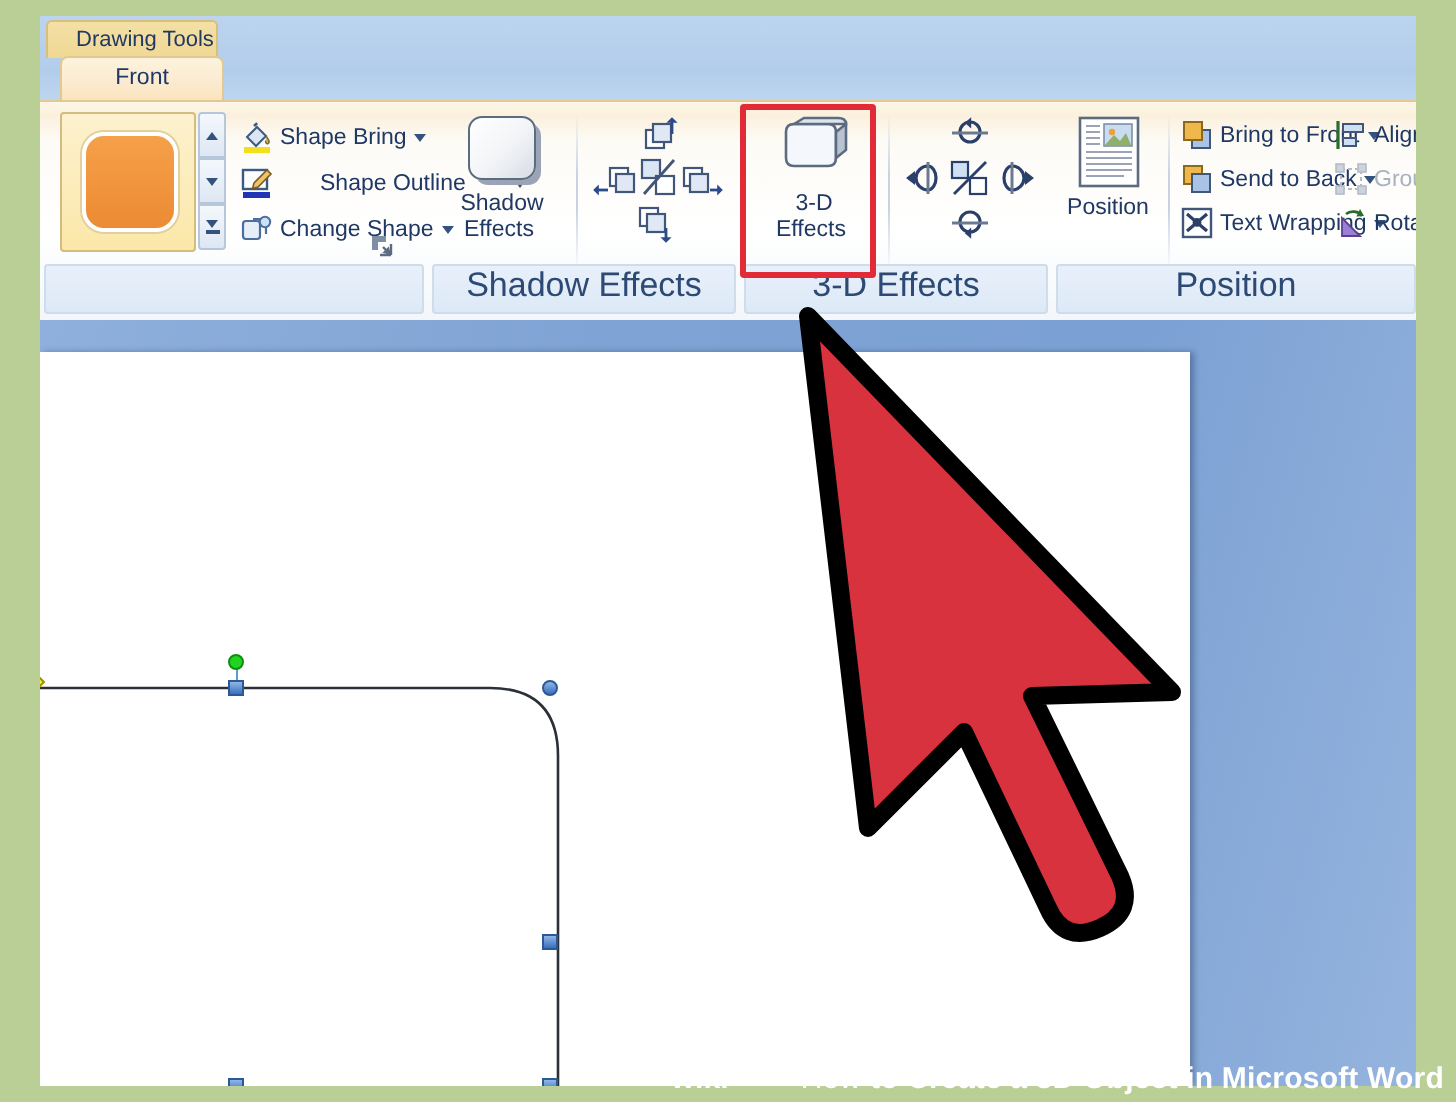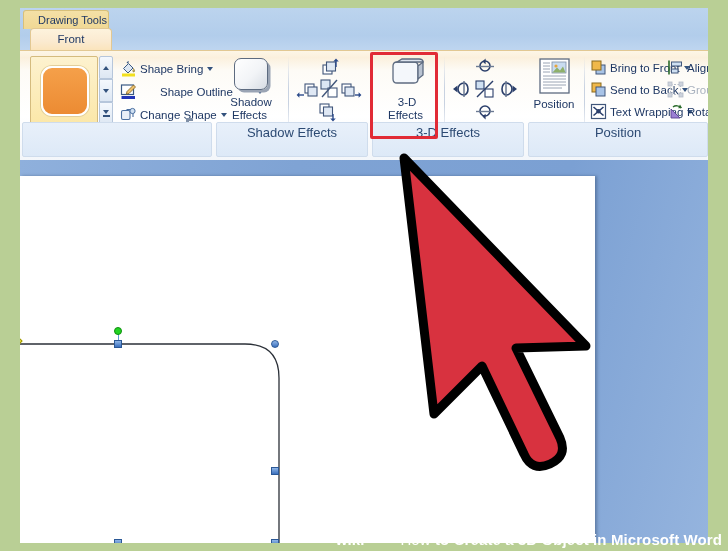--- a/index.html
+++ b/index.html
@@ -70,24 +70,24 @@
 
   .rgroup {
     position: absolute;
     top: 1px;
     height: 106px;
   }
   .rgroup-body { position: absolute; left: 0; top: 0; right: 0; height: 84px; }
   .rgroup-label {
     position: absolute;
     left: 0; right: 0; bottom: 1px;
-    height: 35px;
+    height: 25px;
     line-height: 19px;
     text-align: center;
-    font-size: 13px;
+    font-size: 17px;
     color: #2c4a73;
     background: linear-gradient(to bottom,#e8f0fa 0%, #dde9f7 100%);
     border: 1px solid #cfdcec;
     border-radius: 2px;
   }
   .rsep {
     position: absolute; top: 4px; width: 1px; height: 80px;
     background: linear-gradient(to bottom, rgba(200,210,225,0) 0%, #c8d2e1 40%, #c8d2e1 60%, rgba(200,210,225,0) 100%);
   }
 

